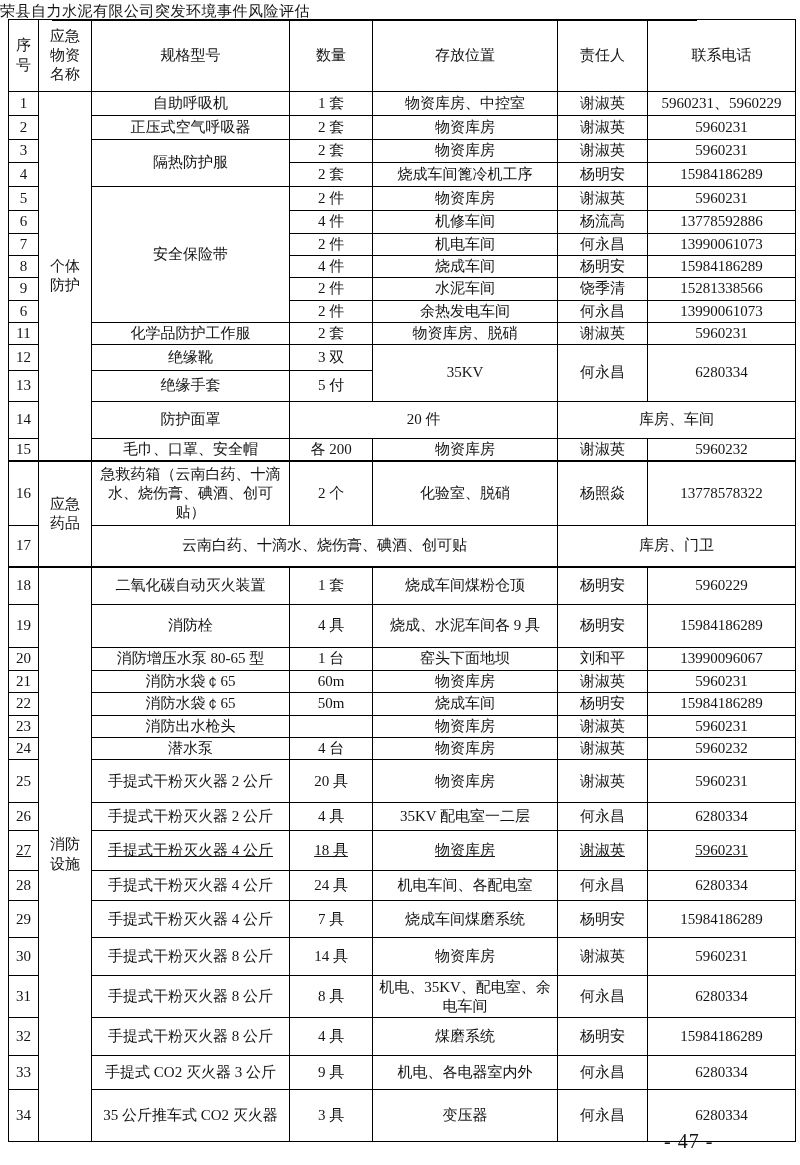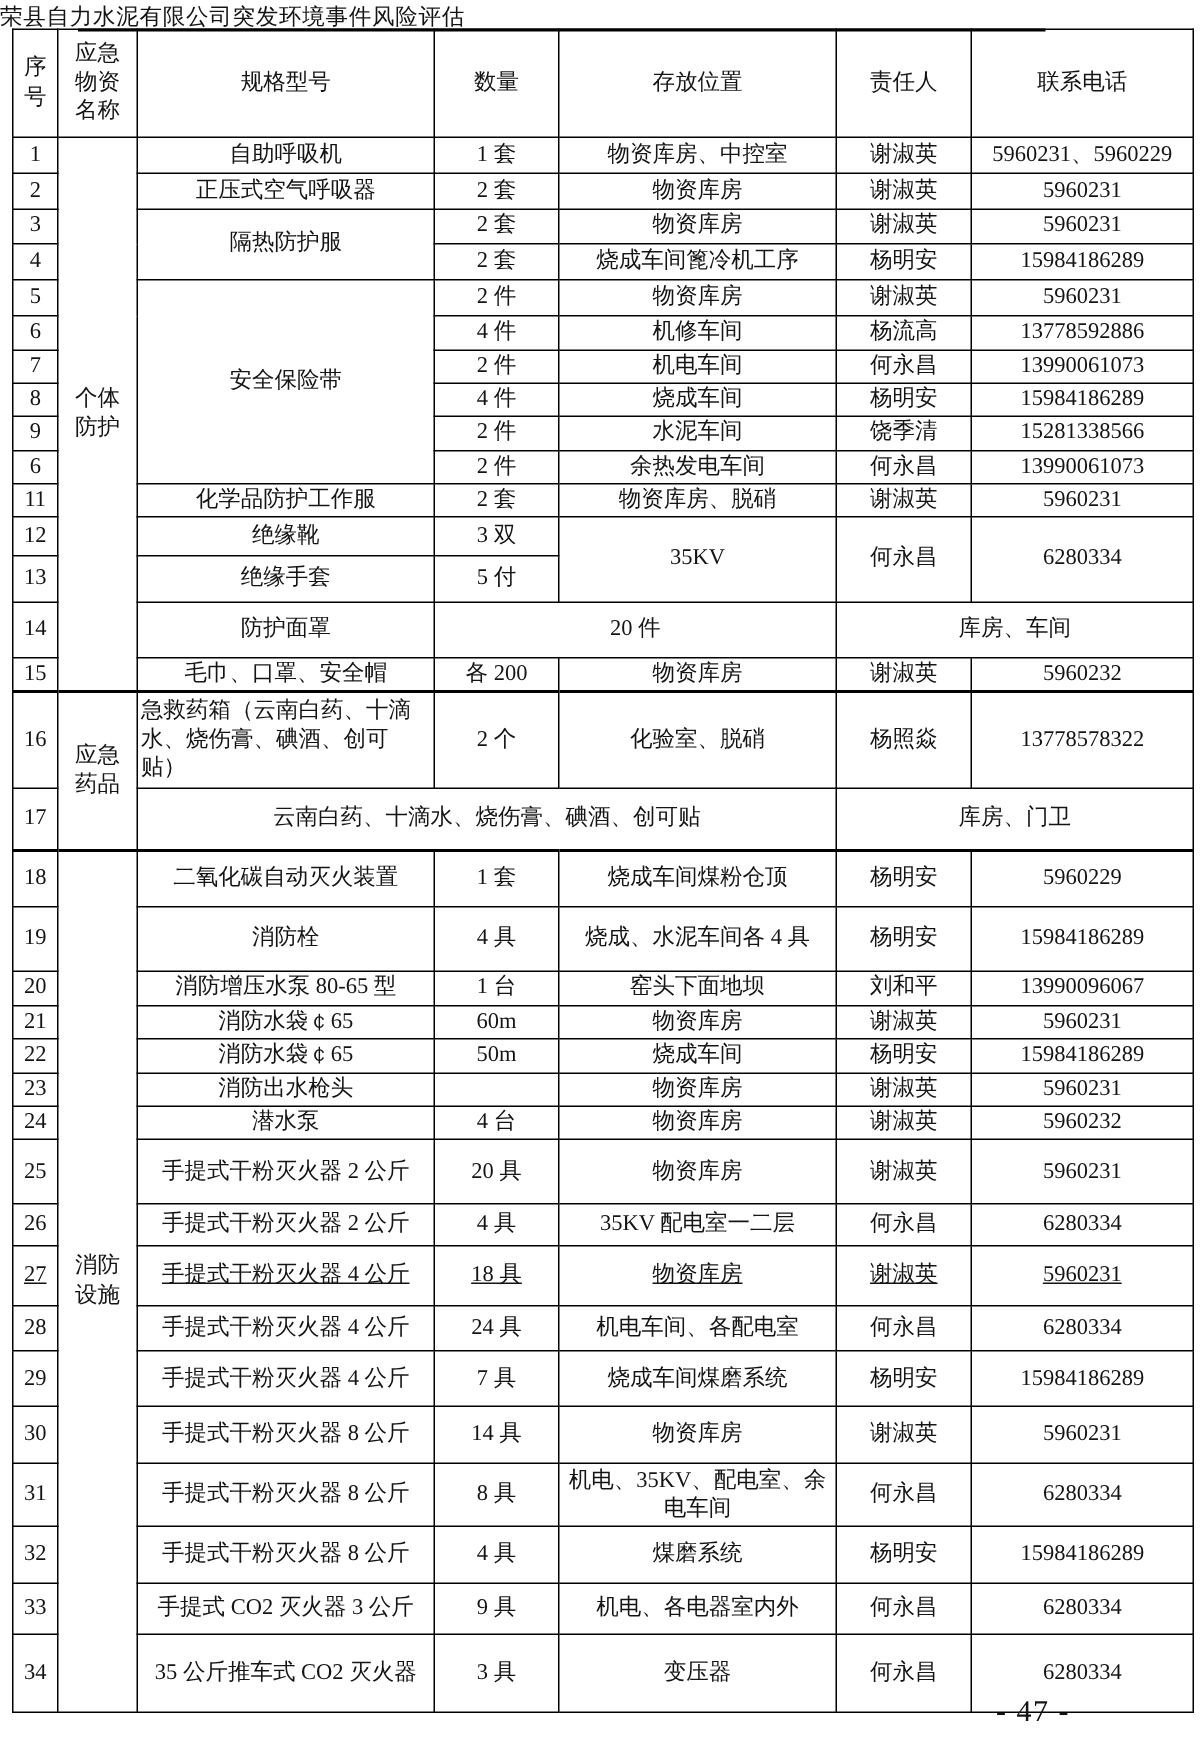--- a/index.html
+++ b/index.html
@@ -20,21 +20,21 @@
     border-collapse:collapse;table-layout:fixed;
   }
   .c1{width:30px}.c2{width:53px}.c3{width:198px}.c4{width:83px}
   .c5{width:185px}.c6{width:90px}.c7{width:148px}
   th,td{
     border:1px solid #000;text-align:center;vertical-align:middle;
     font-size:15px;line-height:1.28;padding:1px 2px;font-weight:normal;
     word-break:break-all;white-space:pre-line;overflow:hidden;
   }
   thead tr{height:72px}
-  td.left{text-align:left;}
+  td.left{text-align:center;}
   tr.sep td{border-top-width:2px;}
   td.cat{padding:0 6px;}
   .page-number{
     position:absolute;left:664px;top:1130px;font-size:20px;letter-spacing:1px;
     white-space:nowrap;
   }
 </style>
 </head>
 <body>
 
@@ -199,21 +199,21 @@
           <td>二氧化碳自动灭火装置</td>
           <td>1 套</td>
           <td>烧成车间煤粉仓顶</td>
           <td>杨明安</td>
           <td>5960229</td>
         </tr>
         <tr style="height: 43px;">
           <td>19</td>
           <td>消防栓</td>
           <td>4 具</td>
-          <td>烧成、水泥车间各 4 具</td>
+          <td>烧成、水泥车间各 9 具</td>
           <td>杨明安</td>
           <td>15984186289</td>
         </tr>
         <tr style="height: 23px;">
           <td>20</td>
           <td>消防增压水泵 80-65 型</td>
           <td>1 台</td>
           <td>窑头下面地坝</td>
           <td>刘和平</td>
           <td>13990096067</td>

